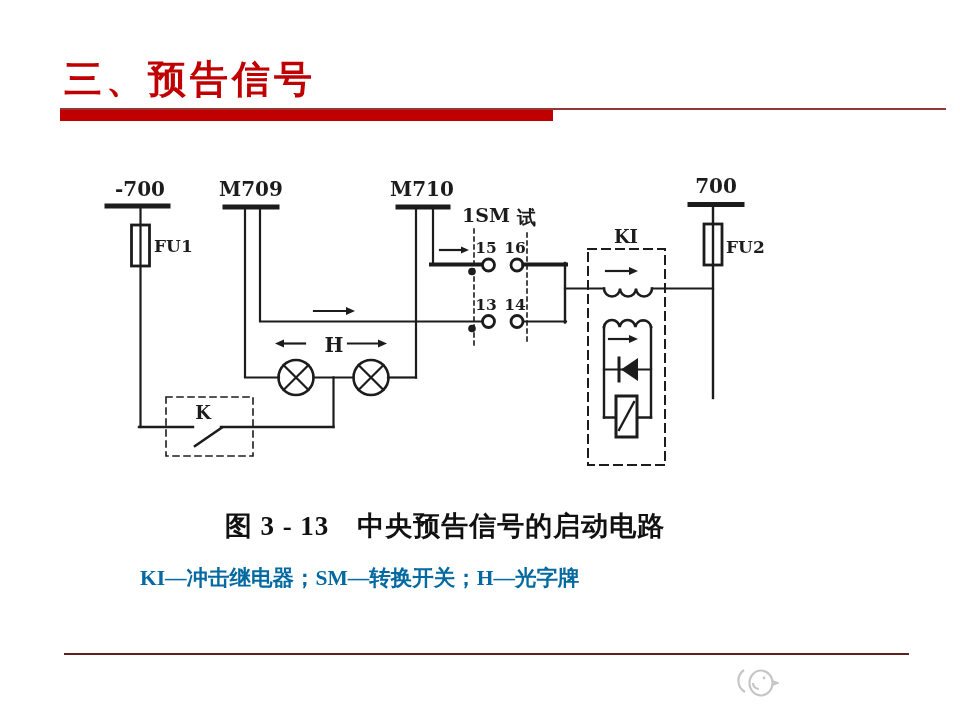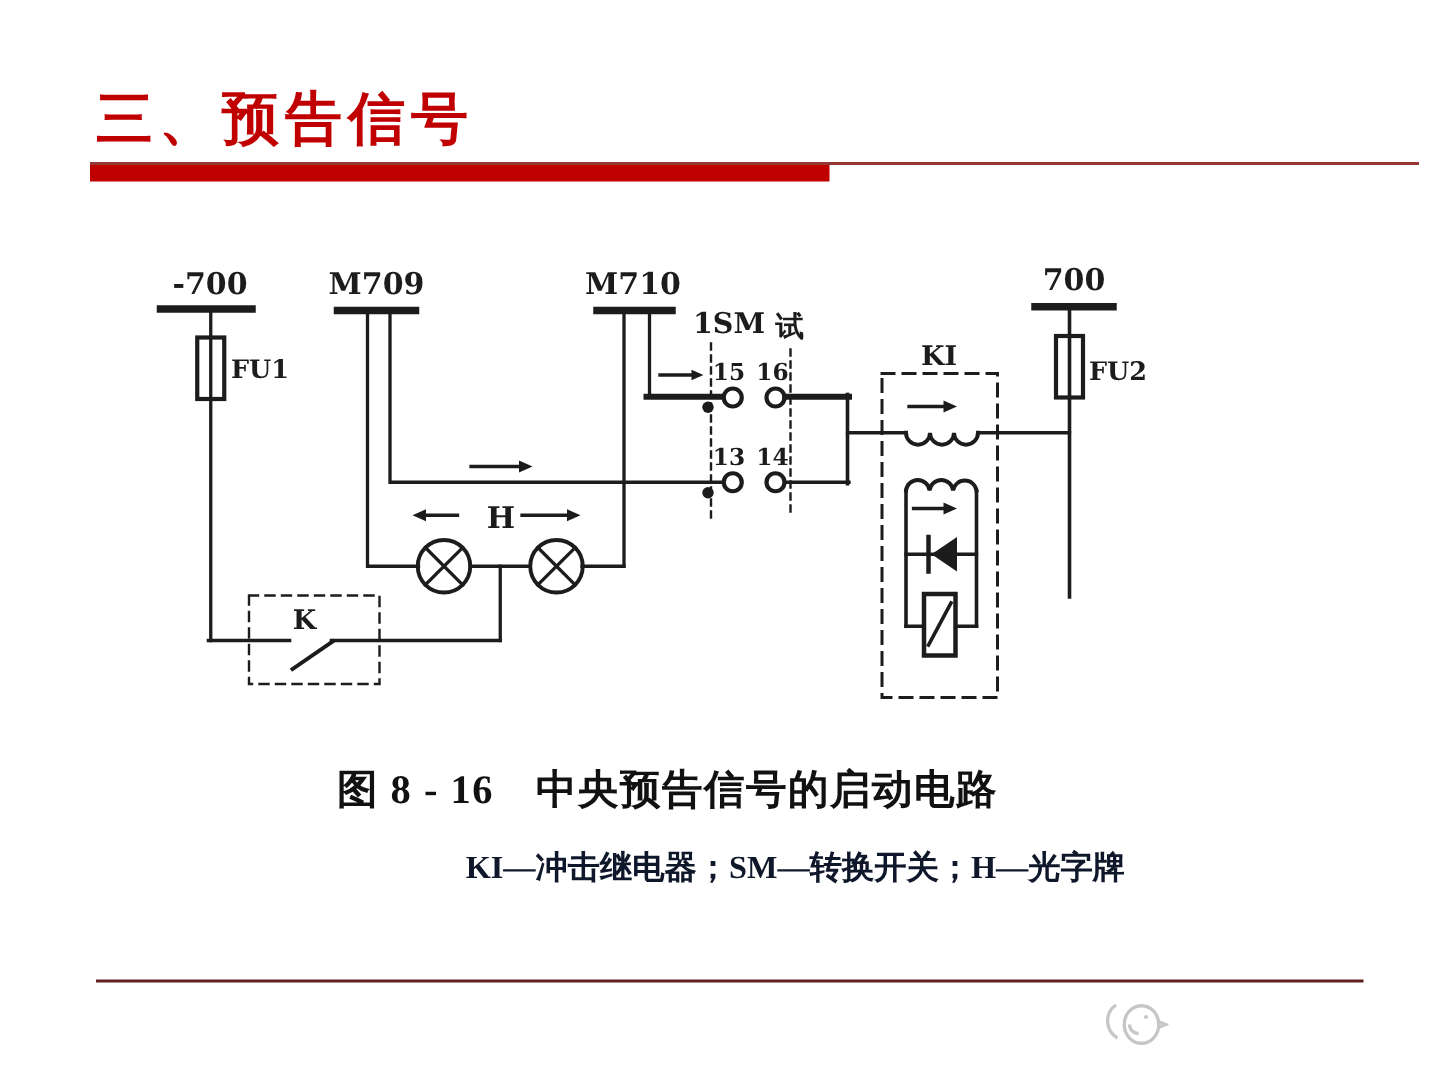--- a/index.html
+++ b/index.html
@@ -5,22 +5,22 @@
   html,body{margin:0;padding:0;background:#fff;}
   .slide{position:relative;width:960px;height:701px;background:#ffffff;overflow:hidden;
          font-family:"Liberation Serif","DejaVu Serif",serif;}
   .title{position:absolute;left:64px;top:54px;font-size:38px;font-weight:700;
          color:#c00000;letter-spacing:4px;white-space:nowrap;}
   .rule-thin{position:absolute;left:60px;top:108px;width:886px;height:2px;background:#953735;}
   .rule-thick{position:absolute;left:60px;top:110px;width:493px;height:11px;background:#c00000;}
   .circuit{position:absolute;left:0;top:0;width:960px;height:720px;}
   .cap1{position:absolute;left:140px;top:508px;width:610px;text-align:center;
         font-size:27px;font-weight:700;color:#111;letter-spacing:1px;white-space:nowrap;}
-  .cap2{position:absolute;left:140px;top:563px;width:610px;text-align:right;
-        font-size:21.5px;font-weight:700;color:#0f172a;white-space:nowrap;}
+  .cap2{position:absolute;left:140px;top:563px;width:610px;text-align:left;
+        font-size:21.5px;font-weight:700;color:#0369a1;white-space:nowrap;}
   .rule-footer{position:absolute;left:64px;top:653px;width:845px;height:2px;background:#5f2120;}
   .brand{position:absolute;left:731px;top:665px;display:flex;align-items:center;gap:8px;}
   .brand-text{font-family:"Liberation Sans","DejaVu Sans",sans-serif;font-size:24px;font-weight:700;
         color:#cbcbcb;text-shadow:1px 1px 0 #ffffff,2px 2px 1px #b3b3b3;letter-spacing:1px;white-space:nowrap;}
   svg text{font-family:"DejaVu Serif","Liberation Serif",serif;font-weight:700;fill:#1c1c1c;}
 </style>
 </head>
 <body>
 
 <div class="slide">
@@ -146,21 +146,21 @@
 
     <g>
       <line x1="139" y1="427" x2="193" y2="427" stroke-width="2.4"></line>
       <line x1="195" y1="446" x2="222" y2="427.5" stroke-width="2.6"></line>
       <line x1="221" y1="427" x2="333.5" y2="427" stroke-width="2.4"></line>
       <rect x="166" y="397" width="87" height="59" stroke-width="1.6" stroke-dasharray="6,5"></rect>
       <text x="203" y="419" font-size="18" text-anchor="middle" stroke="none" fill="#1c1c1c">K</text>
     </g>
   </svg>
 
-  <div class="cap1">图 8 - 16　中央预告信号的启动电路</div>
+  <div class="cap1">图 3 - 13　中央预告信号的启动电路</div>
   <div class="cap2">KI—冲击继电器；SM—转换开关；H—光字牌</div>
 
   <div class="rule-footer"></div>
 
   <div class="brand">
     <svg width="48" height="34" viewBox="0 0 48 34" fill="none" stroke="#c6c6c6" stroke-width="2.2">
       <path d="M13,5 A13,13 0 0 0 14,27"></path>
       <ellipse cx="30" cy="18" rx="11.5" ry="12.5" fill="#ffffff"></ellipse>
       <circle cx="33" cy="13" r="1.4" fill="#c6c6c6" stroke="none"></circle>
       <path d="M41,16 l5,2 -5,2"></path>

